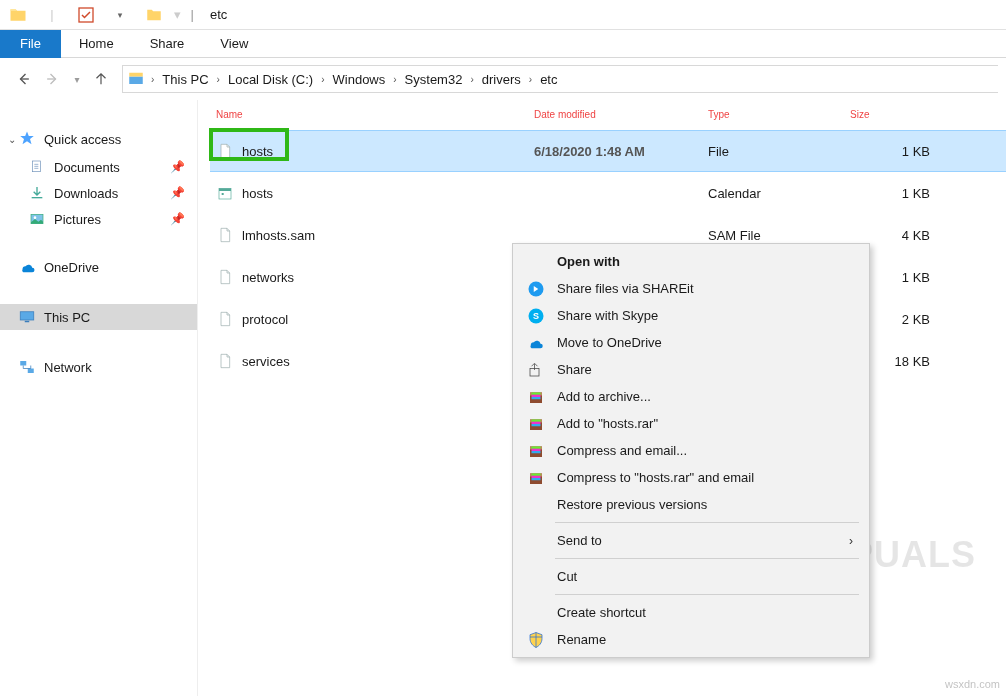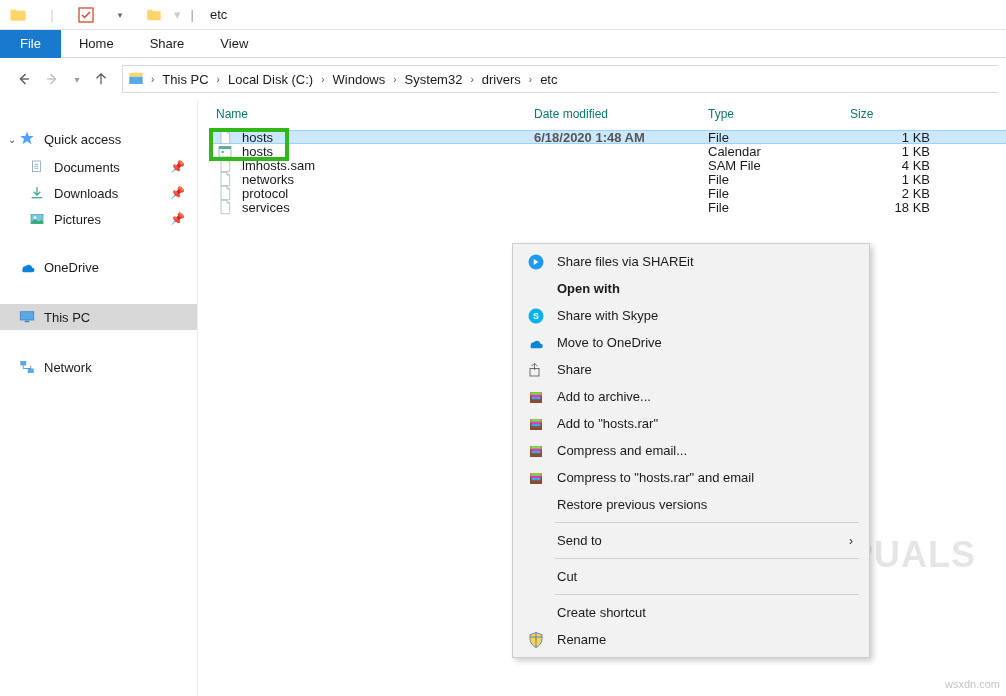--- a/index.html
+++ b/index.html
@@ -109,33 +109,33 @@
   .side-spacer { height: 22px; }
   .qa-chevron { position:absolute; left:8px; font-size:10px; color:#555; }
 
   
   .content { flex:1; position: relative; }
   .headers {
     display:flex;
     padding-left: 18px;
     height: 28px;
     align-items: center;
-    color: #0f766e;
-    font-size: 12px;
+    color: #ef4444;
+    font-size: 10px;
     border-bottom: 0;
   }
   .col-name { width: 318px; }
   .col-date { width: 174px; }
   .col-type { width: 142px; }
   .col-size { width: 100px; text-align: left; }
   .file-list { padding-left: 12px; padding-top: 2px; }
   .file-row {
     display:flex;
     align-items:center;
-    height: 14px;
+    height: 42px;
     padding-left: 6px;
   }
   .file-row.selected { background: #cce8ff; border: 1px solid #99d1ff; border-left:none;border-right:none; }
   .file-row .fn { display:flex; align-items:center; width: 318px; }
   .file-row .fn .ficon { width:18px;height:18px; margin-right:8px; display:flex;align-items:center;justify-content:center;}
   .file-row .fdate { width:174px; color:#555; font-size:13px;font-weight:bold; }
   .file-row .ftype { width:142px; }
   .file-row .fsize { width:100px; text-align:right; padding-right:20px; }
 
   
@@ -435,32 +435,32 @@
           </div>
           <div class="fdate"></div>
           <div class="ftype">File</div>
           <div class="fsize">18 KB</div>
         </div>
       </div>
 
     <div id="hl-hosts" class="hl-box"></div>
 
     <div class="context-menu">
-      <div class="cm-item">
-        <span class="cm-icon">
-            <svg width="18" height="18" viewBox="0 0 24 24">
-              <circle cx="12" cy="12" r="10" fill="#1e9bf0"></circle>
-              <path d="M9 8l6 4-6 4z" fill="#fff"></path>
-            </svg>
-          </span>
-        <span>Share files via SHAREit</span>
-      </div>
       <div class="cm-item cm-bold">
         <span class="cm-icon"></span>
         <span>Open with</span>
+      </div>
+      <div class="cm-item">
+        <span class="cm-icon">
+            <svg width="18" height="18" viewBox="0 0 24 24">
+              <circle cx="12" cy="12" r="10" fill="#1e9bf0"></circle>
+              <path d="M9 8l6 4-6 4z" fill="#fff"></path>
+            </svg>
+          </span>
+        <span>Share files via SHAREit</span>
       </div>
       <div class="cm-item">
         <span class="cm-icon">
             <svg width="18" height="18" viewBox="0 0 24 24">
               <circle cx="12" cy="12" r="10" fill="#00aff0"></circle>
               <text x="12" y="16" text-anchor="middle" fill="#fff" font-size="12" font-weight="bold">S</text>
             </svg>
           </span>
         <span>Share with Skype</span>
       </div>

